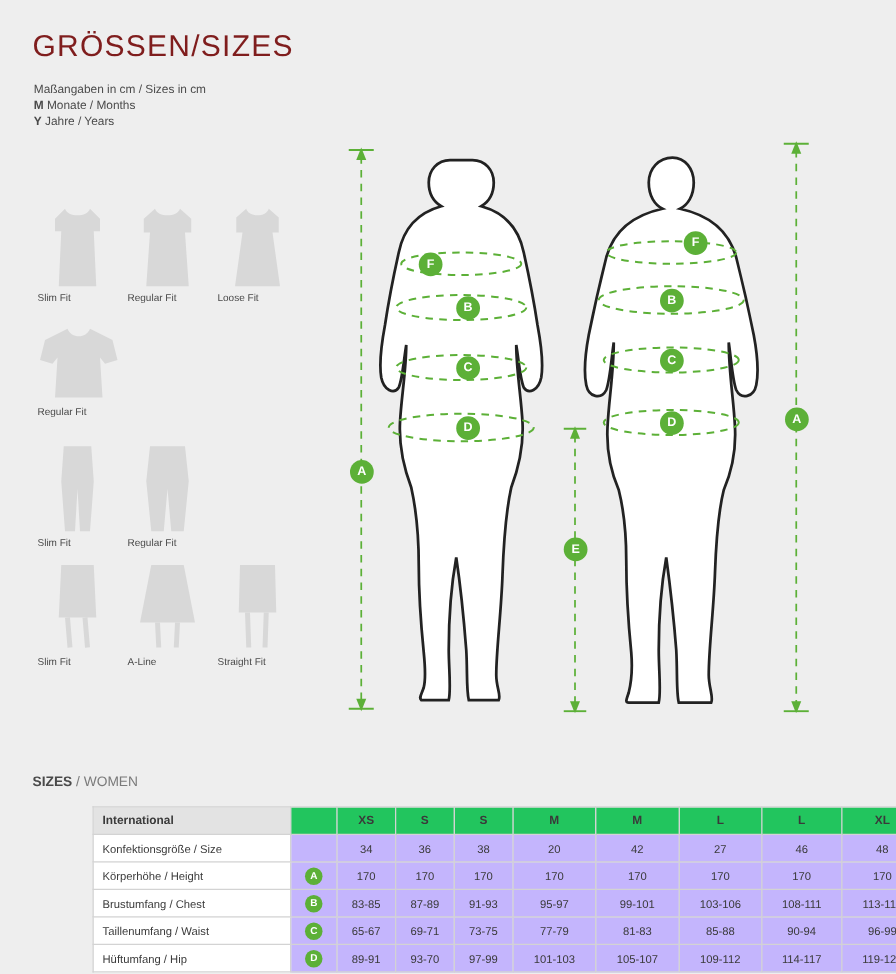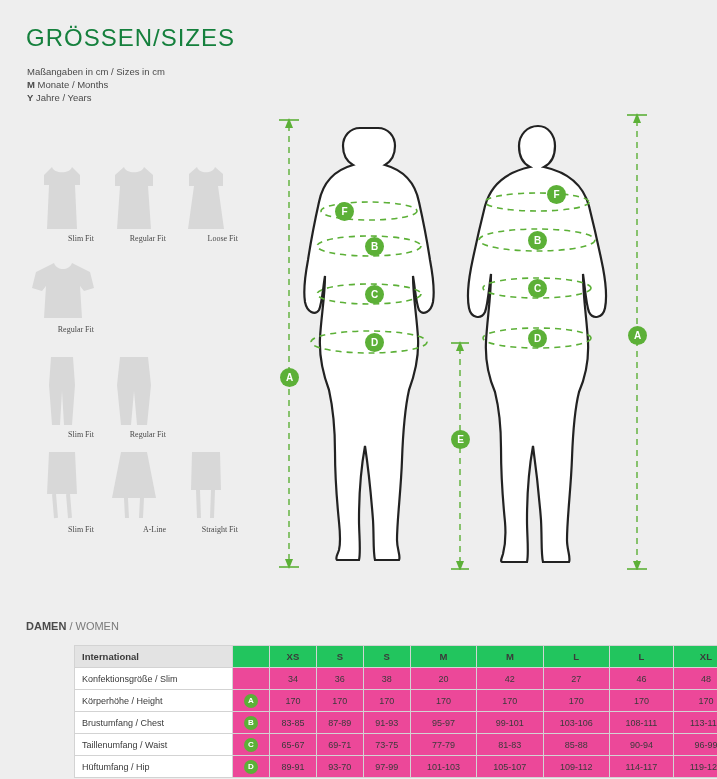--- a/index.html
+++ b/index.html
@@ -21,21 +21,21 @@
     height: 779px;
   }
 
   
   .title {
     position: absolute;
     left: 26px;
     top: 24px;
     font-size: 24px;
     letter-spacing: 1px;
-    color: #15803d;
+    color: #7f1d1d;
     font-weight: 400;
   }
   .legend {
     position: absolute;
     left: 27px;
     top: 65px;
     font-size: 9.5px;
     line-height: 13px;
     color: #4a4a4a;
   }
@@ -47,23 +47,22 @@
     left: 22px;
     top: 165px;
     width: 220px;
   }
   .g-row {
     position: relative;
     height: 95px;
   }
   .g-item {
     position: absolute;
-    text-align: right;
+    text-align: left;
     width: 64px;
-    font-family: Liberation Serif, serif;
   }
   .g-label {
     font-size: 8px;
     color: #4a4a4a;
     margin-top: 3px;
     white-space: nowrap;
   }
   .shape {
     display: block;
     margin: 0 auto;
@@ -112,21 +111,21 @@
     font-size: 9px;
     color: #3a3a3a;
     margin-left: 48px;
   }
   table.sizes th, table.sizes td {
     border: 1px solid #d3d3d3;
     height: 21px;
     text-align: center;
     padding: 0;
     font-weight: normal;
-    background: #ec4899;
+    background: #c4b5fd;
   }
   table.sizes thead th {
     background: #22c55e;
     font-weight: bold;
     font-size: 9.5px;
   }
   table.sizes td.rowlabel, table.sizes th.rowlabel {
     text-align: left;
     padding-left: 7px;
     width: 150px;
@@ -352,41 +351,41 @@
     <div class="badge" style="left:273px; top:141px;">B</div>
     <div class="badge" style="left:273px; top:189px;">C</div>
     <div class="badge" style="left:273px; top:239px;">D</div>
     <div class="badge" style="left:373px; top:236px;">A</div>
 
     
     <div class="badge" style="left:196px; top:340px;">E</div>
   </div>
 
   <div class="table-head">
-    <b>DAMEN</b><span class="light"> / WOMEN</span>
+    <b>SIZES</b><span class="light"> / WOMEN</span>
   </div>
 
   <table class="sizes">
     <thead>
       <tr>
         <th class="rowlabel">International</th>
         <th class="badgecell"></th>
         <th>XS</th>
         <th>S</th>
         <th>S</th>
         <th>M</th>
         <th>M</th>
         <th>L</th>
         <th>L</th>
         <th>XL</th>
       </tr>
     </thead>
     <tbody>
       <tr>
-        <td class="rowlabel">Konfektionsgröße / Slim</td>
+        <td class="rowlabel">Konfektionsgröße / Size</td>
         <td class="badgecell"></td>
         <td>34</td>
         <td>36</td>
         <td>38</td>
         <td>20</td>
         <td>42</td>
         <td>27</td>
         <td>46</td>
         <td>48</td>
       </tr>

